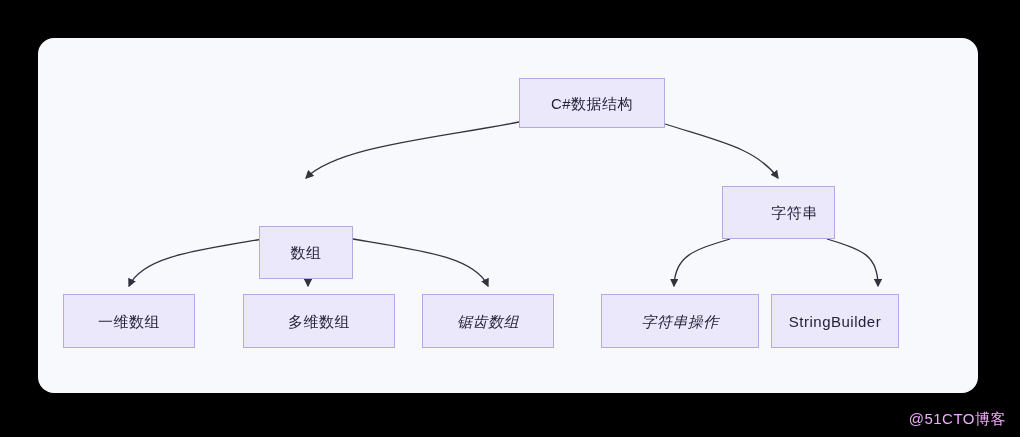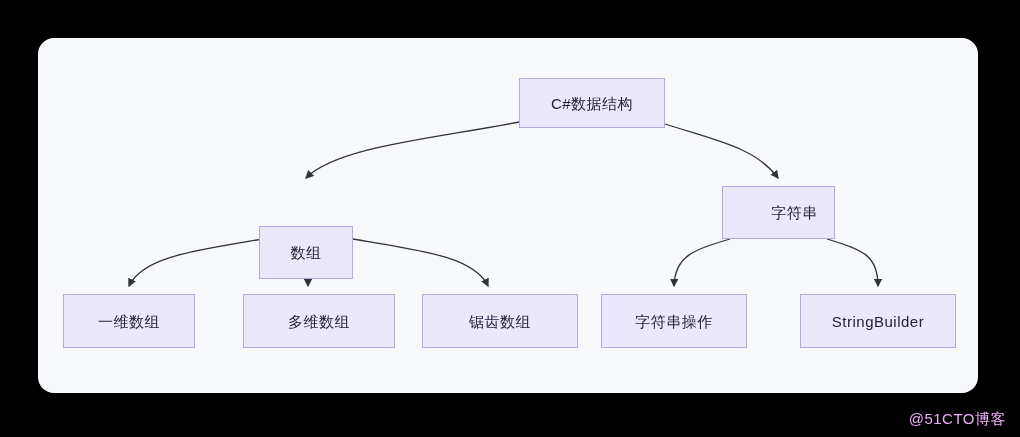--- a/index.html
+++ b/index.html
@@ -103,27 +103,27 @@
   </div>
 
   <div class="node-box" style="left:25px; top:256px; width:132px; height:54px;">
     <span class="node-label">一维数组</span>
   </div>
 
   <div class="node-box" style="left:205px; top:256px; width:152px; height:54px;">
     <span class="node-label">多维数组</span>
   </div>
 
-  <div class="node-box" style="left:384px; top:256px; width:156px; height:54px;">
+  <div class="node-box" style="left:384px; top:256px; width:132px; height:54px;font-style:italic;">
     <span class="node-label">锯齿数组</span>
   </div>
 
-  <div class="node-box" style="left:563px; top:256px; width:146px; height:54px;">
+  <div class="node-box" style="left:563px; top:256px; width:158px; height:54px;font-style:italic;">
     <span class="node-label">字符串操作</span>
   </div>
 
-  <div class="node-box" style="left:762px; top:256px; width:156px; height:54px;">
+  <div class="node-box" style="left:733px; top:256px; width:128px; height:54px;">
     <span class="node-label">StringBuilder</span>
   </div>
 
 </div>
 
 <div id="watermark">@51CTO博客</div>
 
 </body></html>

